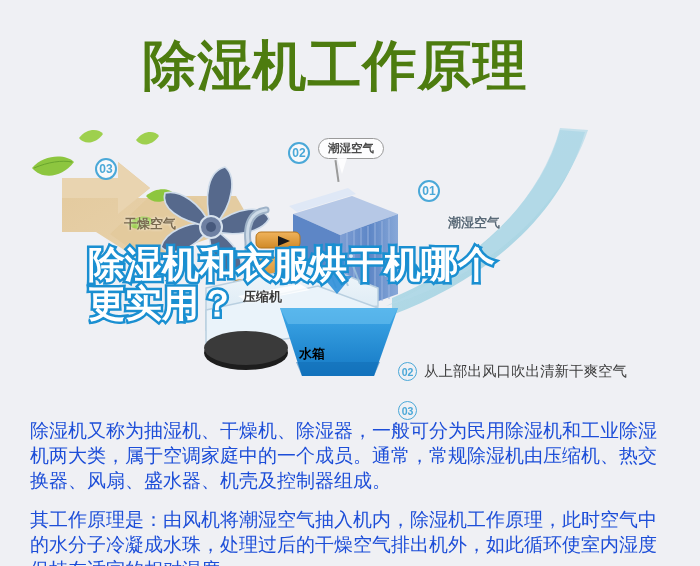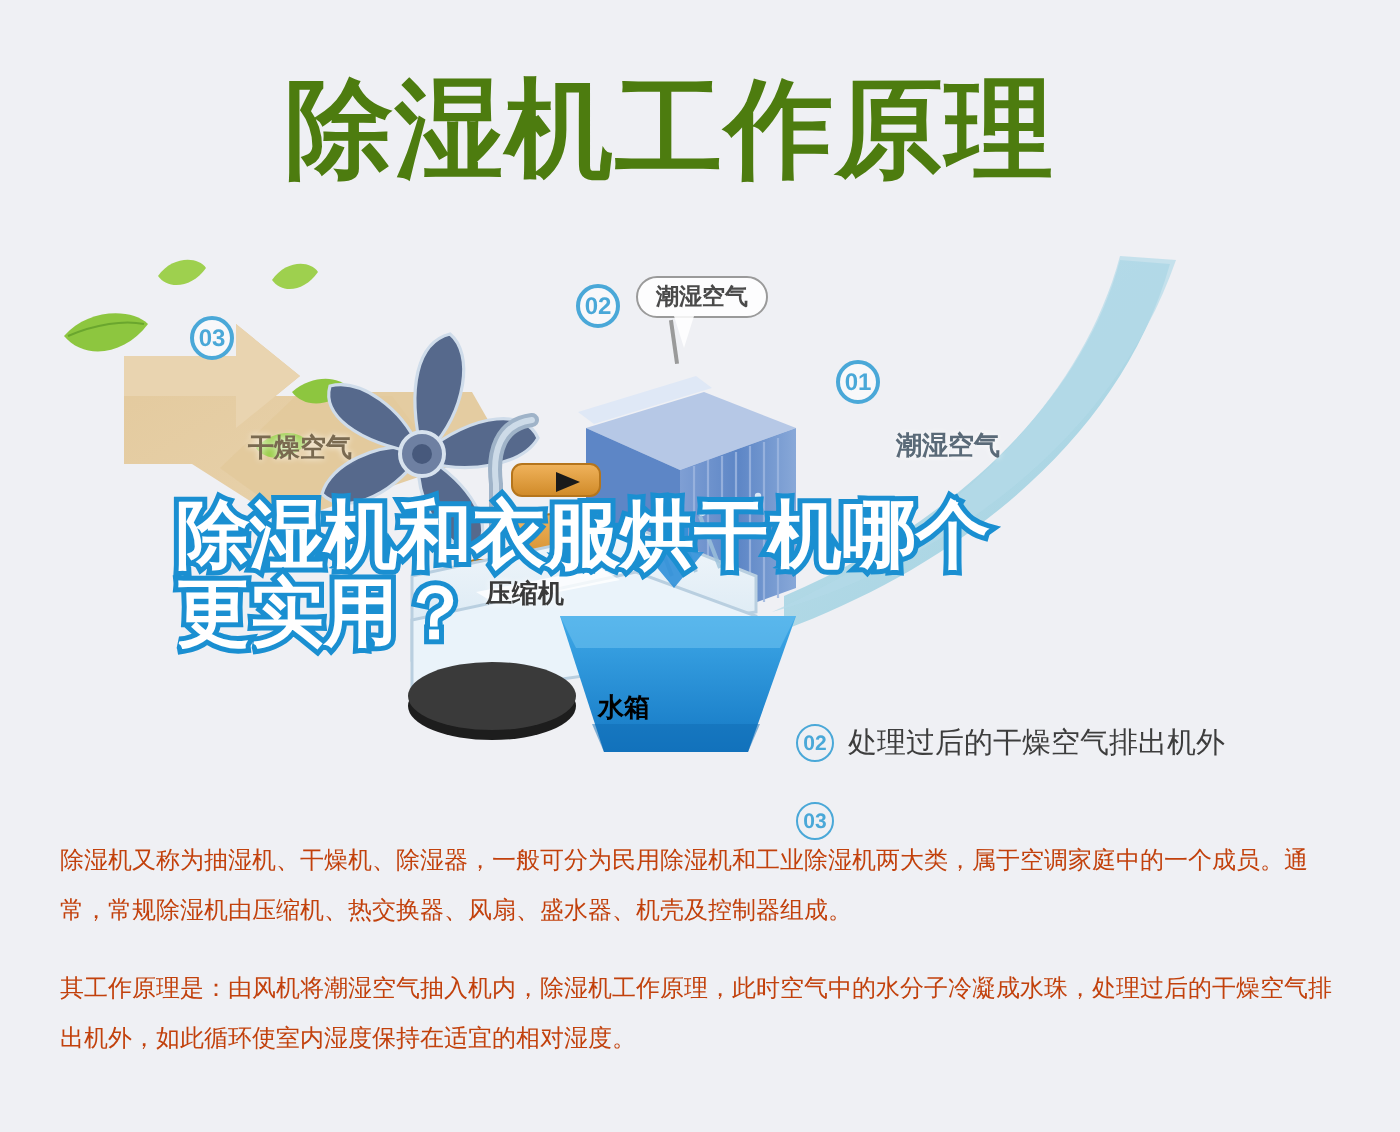--- a/index.html
+++ b/index.html
@@ -84,26 +84,27 @@
 
   
   #overlay-headline {
     position:absolute; left:88px; top:248px; width:520px;
     font-size:37px; font-weight:bold; line-height:39px;
     color:#ffffff;
     -webkit-text-stroke:5px #1a8fd1;
     paint-order:stroke fill;
     letter-spacing:0px;
     z-index:20;
+    font-family:Liberation Mono, monospace;
   }
   #overlay-headline span { display:block; }
 
   
   #body-copy { position:absolute; left:30px; top:418px; width:645px; }
-  .para { font-size:12px; line-height:25px; color:#c2410c; margin-bottom:14px; }
+  .para { font-size:19px; line-height:25px; color:#1d4ed8; margin-bottom:14px; }
 </style>
 </head>
 <body>
 
 <div id="stage">
 
   <div id="header-title">除湿机工作原理</div>
 
   <div id="diagram">
 
@@ -248,21 +249,21 @@
     <div id="callout-hx">潮湿空气</div>
 
     <div class="dlabel" id="label-dry">干燥空气</div>
     <div class="dlabel" id="label-humid">潮湿空气</div>
     <div class="dlabel" id="label-tank">水箱</div>
     <div class="dlabel" id="label-comp">压缩机</div>
 
     <div id="legend">
       <div class="legend-row">
         <div class="legend-num">02</div>
-        <div class="legend-text">处理过后的干燥空气排出机外</div>
+        <div class="legend-text">从上部出风口吹出清新干爽空气</div>
       </div>
       <div class="legend-row">
         <div class="legend-num">03</div>
       </div>
     </div>
   </div>
 
   <div id="overlay-headline">
     <span>除湿机和衣服烘干机哪个</span>
     <span>更实用？</span>

